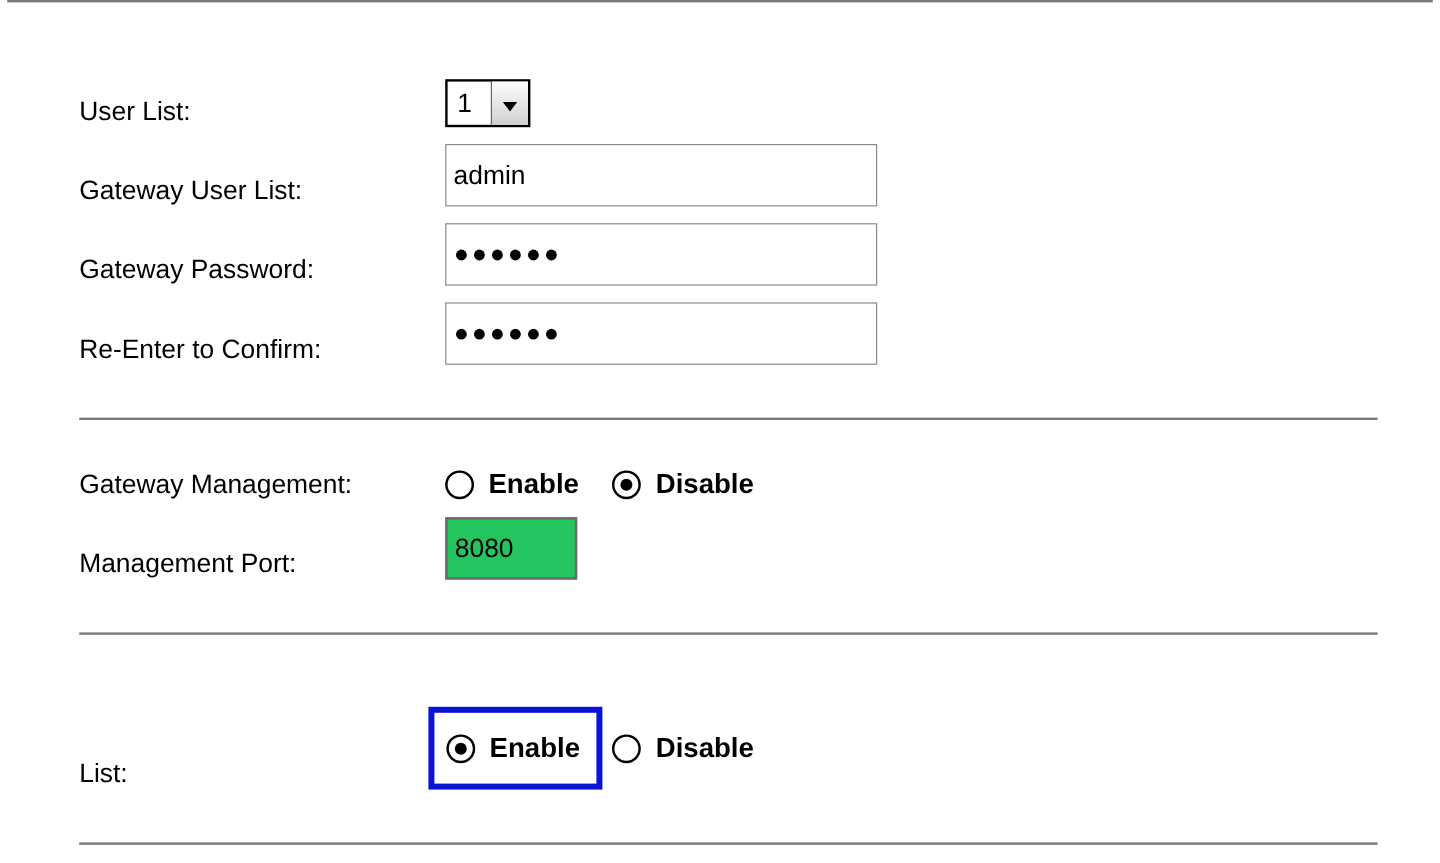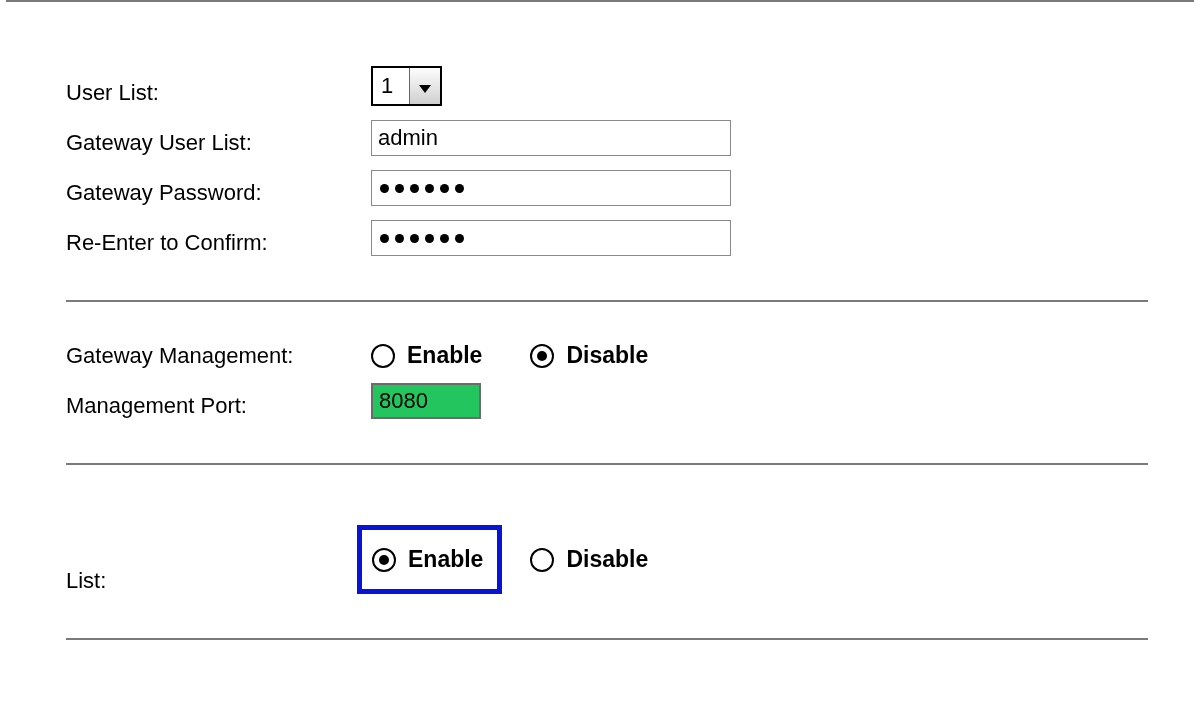--- a/index.html
+++ b/index.html
@@ -54,21 +54,21 @@
     background: linear-gradient(#fdfdfd, #d0d0d0);
     border-left: 1px solid #666;
     display: flex;
     align-items: center;
     justify-content: center;
   }
   .sel-btn svg { width: 12px; height: 8px; }
   
   .txt {
     border: 1px solid #8a8a8a;
-    height: 36px;
+    height: 52px;
     width: 360px;
     padding: 0 6px;
     font-size: 22px;
     font-family: Arial, Helvetica, sans-serif;
     background: #fff;
     box-sizing: border-box;
   }
   .txt.pwd {
     letter-spacing: 4px;
     font-weight: bold;
@@ -85,21 +85,21 @@
   }
   .txt.ro {
     width: 110px;
     background: #22c55e;
     border: 2px solid #6b6b6b;
   }
   
   .radio-group {
     display: flex;
     align-items: center;
-    gap: 48px;
+    gap: 28px;
   }
   .radio {
     display: inline-flex;
     align-items: center;
     gap: 12px;
     font-size: 23px;
     font-weight: bold;
   }
   .radio .circ {
     width: 20px; height: 20px;

